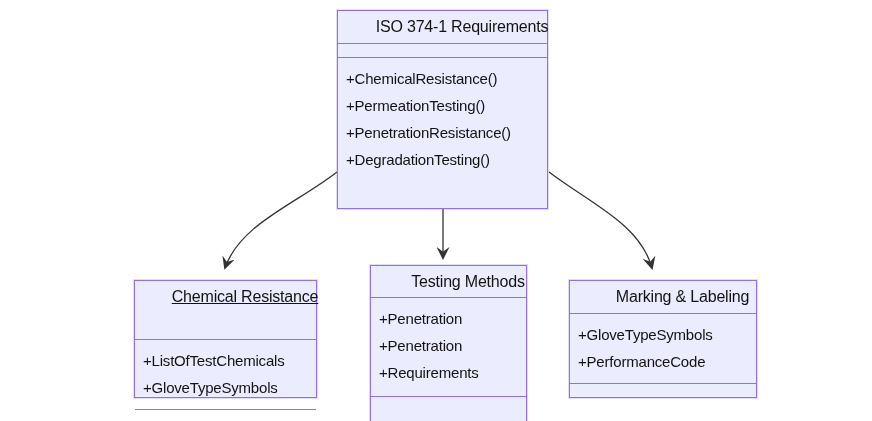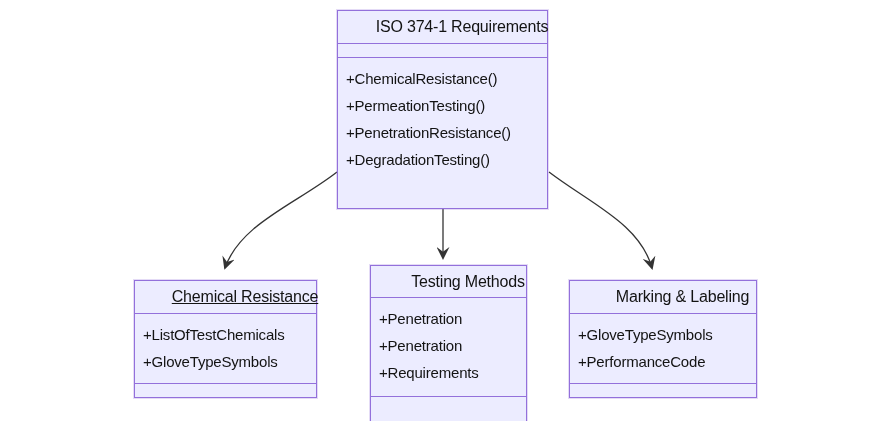--- a/index.html
+++ b/index.html
@@ -76,21 +76,21 @@
     <div class="uml-compartment" style="height:152px;">
       <div class="uml-member">+ChemicalResistance()</div>
       <div class="uml-member">+PermeationTesting()</div>
       <div class="uml-member">+PenetrationResistance()</div>
       <div class="uml-member">+DegradationTesting()</div>
     </div>
   </div>
 
   <div class="uml-class" style="left:134px; top:280px; width:183px; height:118px;">
     <div class="uml-title" style="height:32px;text-decoration:underline;">Chemical Resistance</div>
-    <div class="uml-compartment" style="height:70px;">
+    <div class="uml-compartment" style="height:70px;margin-top:26px;">
       <div class="uml-member">+ListOfTestChemicals</div>
       <div class="uml-member">+GloveTypeSymbols</div>
     </div>
     <div class="uml-compartment empty" style="height:14px;"></div>
   </div>
 
   <div class="uml-class" style="left:370px; top:265px; width:157px; height:166px;">
     <div class="uml-title" style="height:31px;">Testing Methods</div>
     <div class="uml-compartment" style="height:99px;">
       <div class="uml-member">+Penetration</div>

